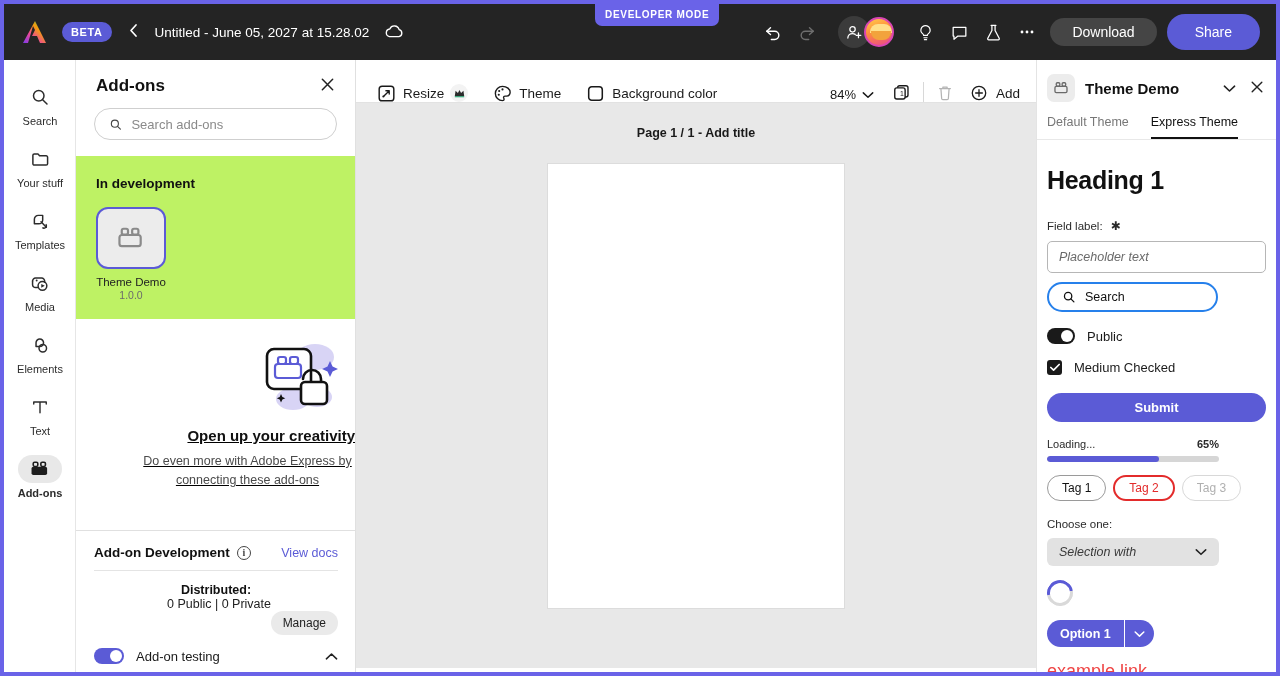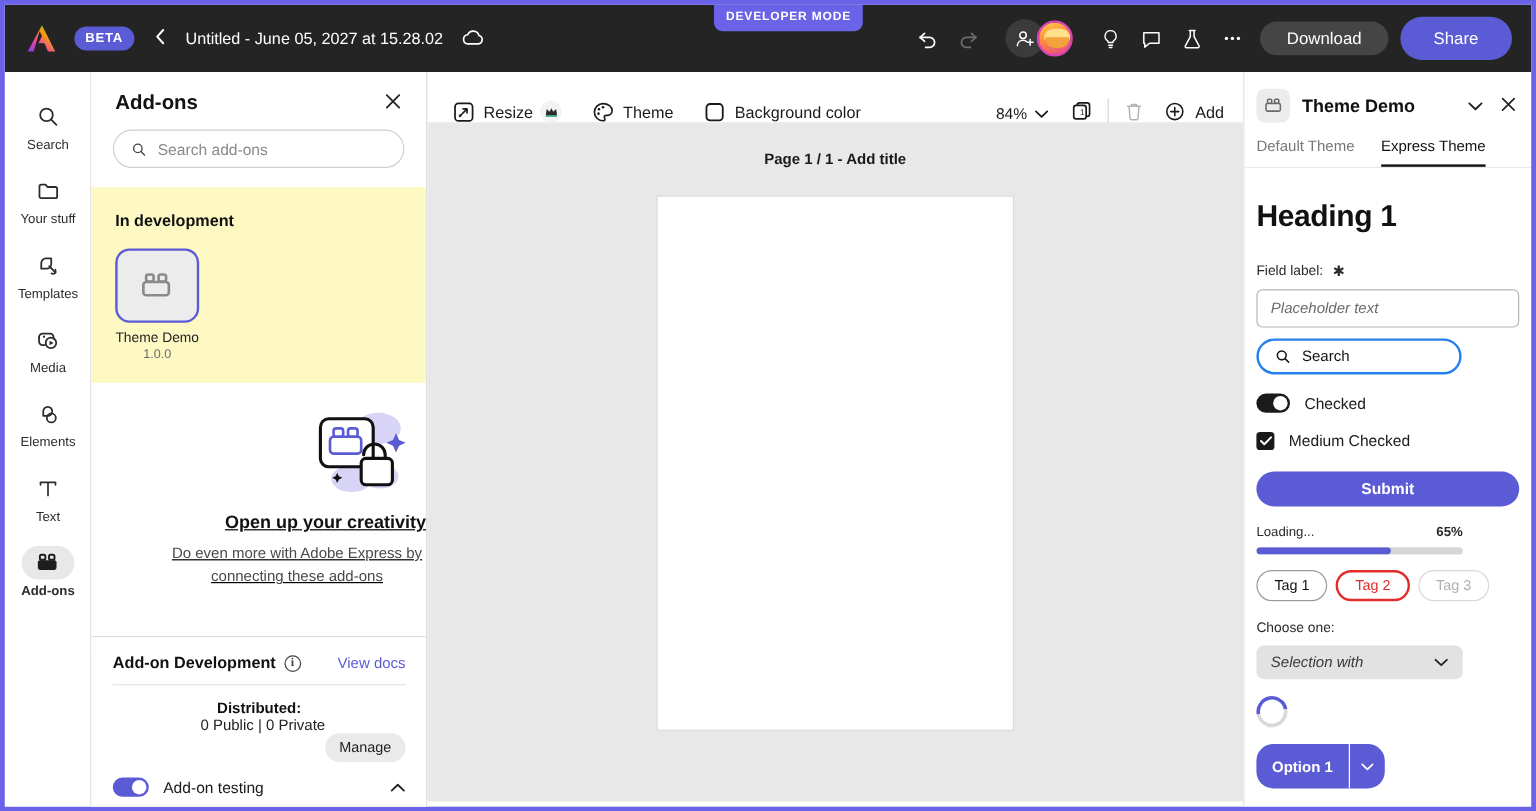--- a/index.html
+++ b/index.html
@@ -144,21 +144,21 @@
     cursor: text;
   }
   .panel-search input {
     border: none; outline: none; font-size: 13px;
     color: #555; width: 100%; font-family: inherit;
     background: transparent;
   }
   .panel-search input::placeholder { color: #8a8a8a; }
 
   .panel-body {
-    flex: 1; background: #fef9c3;
+    flex: 1; background: #bef264;
     overflow: hidden; position: relative;
   }
   .in-dev-title {
     font-size: 13.5px; font-weight: bold; color: #111;
     padding: 20px 20px 0 20px;
   }
   .addon-tile-wrap { padding: 16px 20px 0 20px; }
   .addon-tile {
     width: 70px; height: 62px;
     border: 2px solid #5b5bd6; border-radius: 12px;
@@ -391,21 +391,21 @@
   .ap-select .sel-chev { margin-left: auto; font-size: 12px; color: #222; }
   .ap-spinner {
     width: 26px; height: 26px; border-radius: 50%;
     border: 3px solid #d9d9d9; border-top-color: #5b5bd6;
     border-left-color: #5b5bd6; margin-top: 14px;
     transform: rotate(35deg);
   }
   .ap-split {
     display: inline-flex; margin-top: 14px;
     background: #5b5bd6; border-radius: 14px;
-    overflow: hidden; cursor: pointer; height: 37px;
+    overflow: hidden; cursor: pointer; height: 27px;
   }
   .ap-split .lbl {
     color: #fff; font-size: 12.5px; font-weight: bold;
     padding: 0 13px; display:flex; align-items:center;
     border-right: 1px solid #fff;
   }
   .ap-split .chev {
     color: #fff; font-size: 12px;
     padding: 0 9px; display:flex; align-items:center;
   }
@@ -748,21 +748,21 @@
       <div class="ap-searchbox">
         <svg width="14" height="14" viewBox="0 0 24 24">
           <circle cx="10.5" cy="10.5" r="6.3" fill="none" stroke="#111" stroke-width="2.2"></circle>
           <path d="M15.2 15.2 L20.4 20.4" stroke="#111" stroke-width="2.2" stroke-linecap="round"></path>
         </svg>
         <span>Search</span>
       </div>
 
       <div class="ap-row">
         <div class="sw-toggle"></div>
-        <div class="ap-row-label">Checked</div>
+        <div class="ap-row-label">Public</div>
       </div>
 
       <div class="ap-row">
         <div class="ap-check">
           <svg width="10" height="9" viewBox="0 0 12 10">
             <path d="M1 5 L4.3 8.2 L11 1.4" stroke="#fff" stroke-width="2" fill="none" stroke-linecap="round" stroke-linejoin="round"></path>
           </svg>
         </div>
         <div class="ap-row-label">Medium Checked</div>
       </div>

